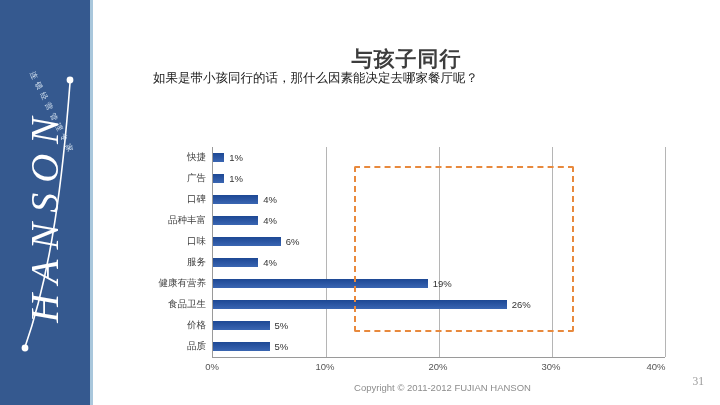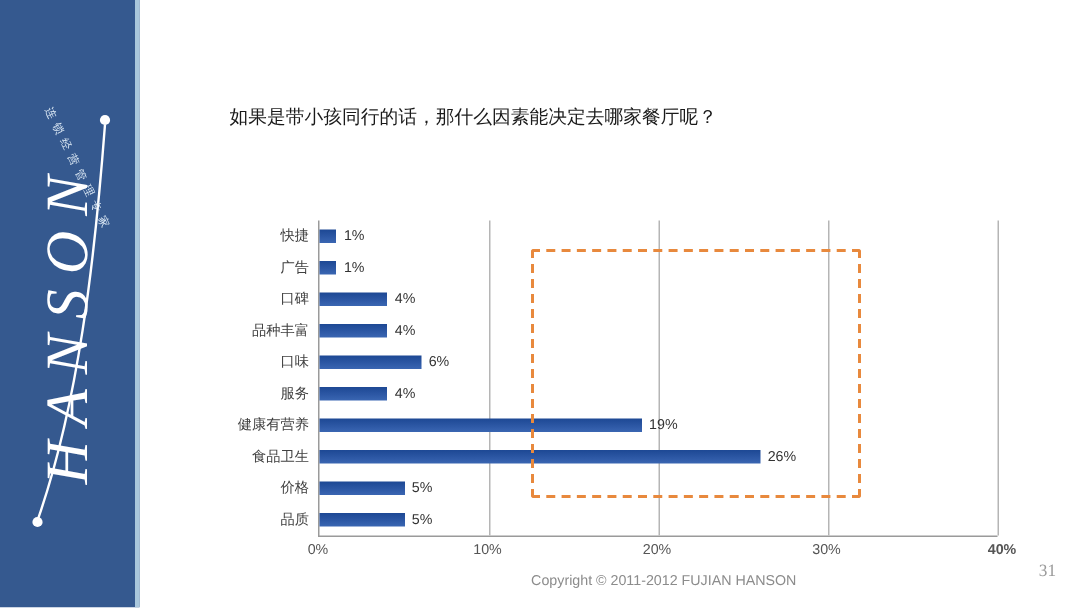--- a/index.html
+++ b/index.html
@@ -61,20 +61,21 @@
       <path d="M70,83 C63,175 52,270 25,347" stroke="#ffffff" stroke-width="1.6" fill="none"></path>
       <circle cx="25" cy="348" r="3.4" fill="#ffffff"></circle>
       <text font-size="7.5" fill="#dce9f5" letter-spacing="4" font-family="Liberation Sans, sans-serif">
         <textPath href="#cappath">连锁经营管理专家</textPath>
       </text>
     </svg>
     <div class="hanson">HANSON</div>
   </aside>
 
   <main class="main">
+    <h1 class="title">与孩子同行</h1>
 
     <div class="bodytext">
       <p>如果是带小孩同行的话，那什么因素能决定去哪家餐厅呢？</p>
     </div>
 
     <div class="chart" id="chart">
       <div class="plot" id="plot">
           <div class="gridline" style="left: 113px;"></div>
           <div class="gridline" style="left: 226px;"></div>
           <div class="gridline" style="left: 339px;"></div>
@@ -130,20 +131,20 @@
           <div class="crow">
             <span class="clabel">品质</span>
             <div class="cbar" style="width: 56.5px;"></div>
             <span class="cval">5%</span>
           </div>
         </div>
     <span class="xtick" style="left: 62px;">0%</span>
         <span class="xtick" style="left: 175px;">10%</span>
         <span class="xtick" style="left: 288px;">20%</span>
         <span class="xtick" style="left: 401px;">30%</span>
-        <span class="xtick" style="left: 518px; font-weight: bold;">40%</span>
+        <span class="xtick" style="left: 506px;">40%</span>
       </div>
 
     <div class="footer">Copyright © 2011-2012 FUJIAN  HANSON</div>
     <div class="pagenum">31</div>
   </main>
 
 </div>
 
 </body></html>

